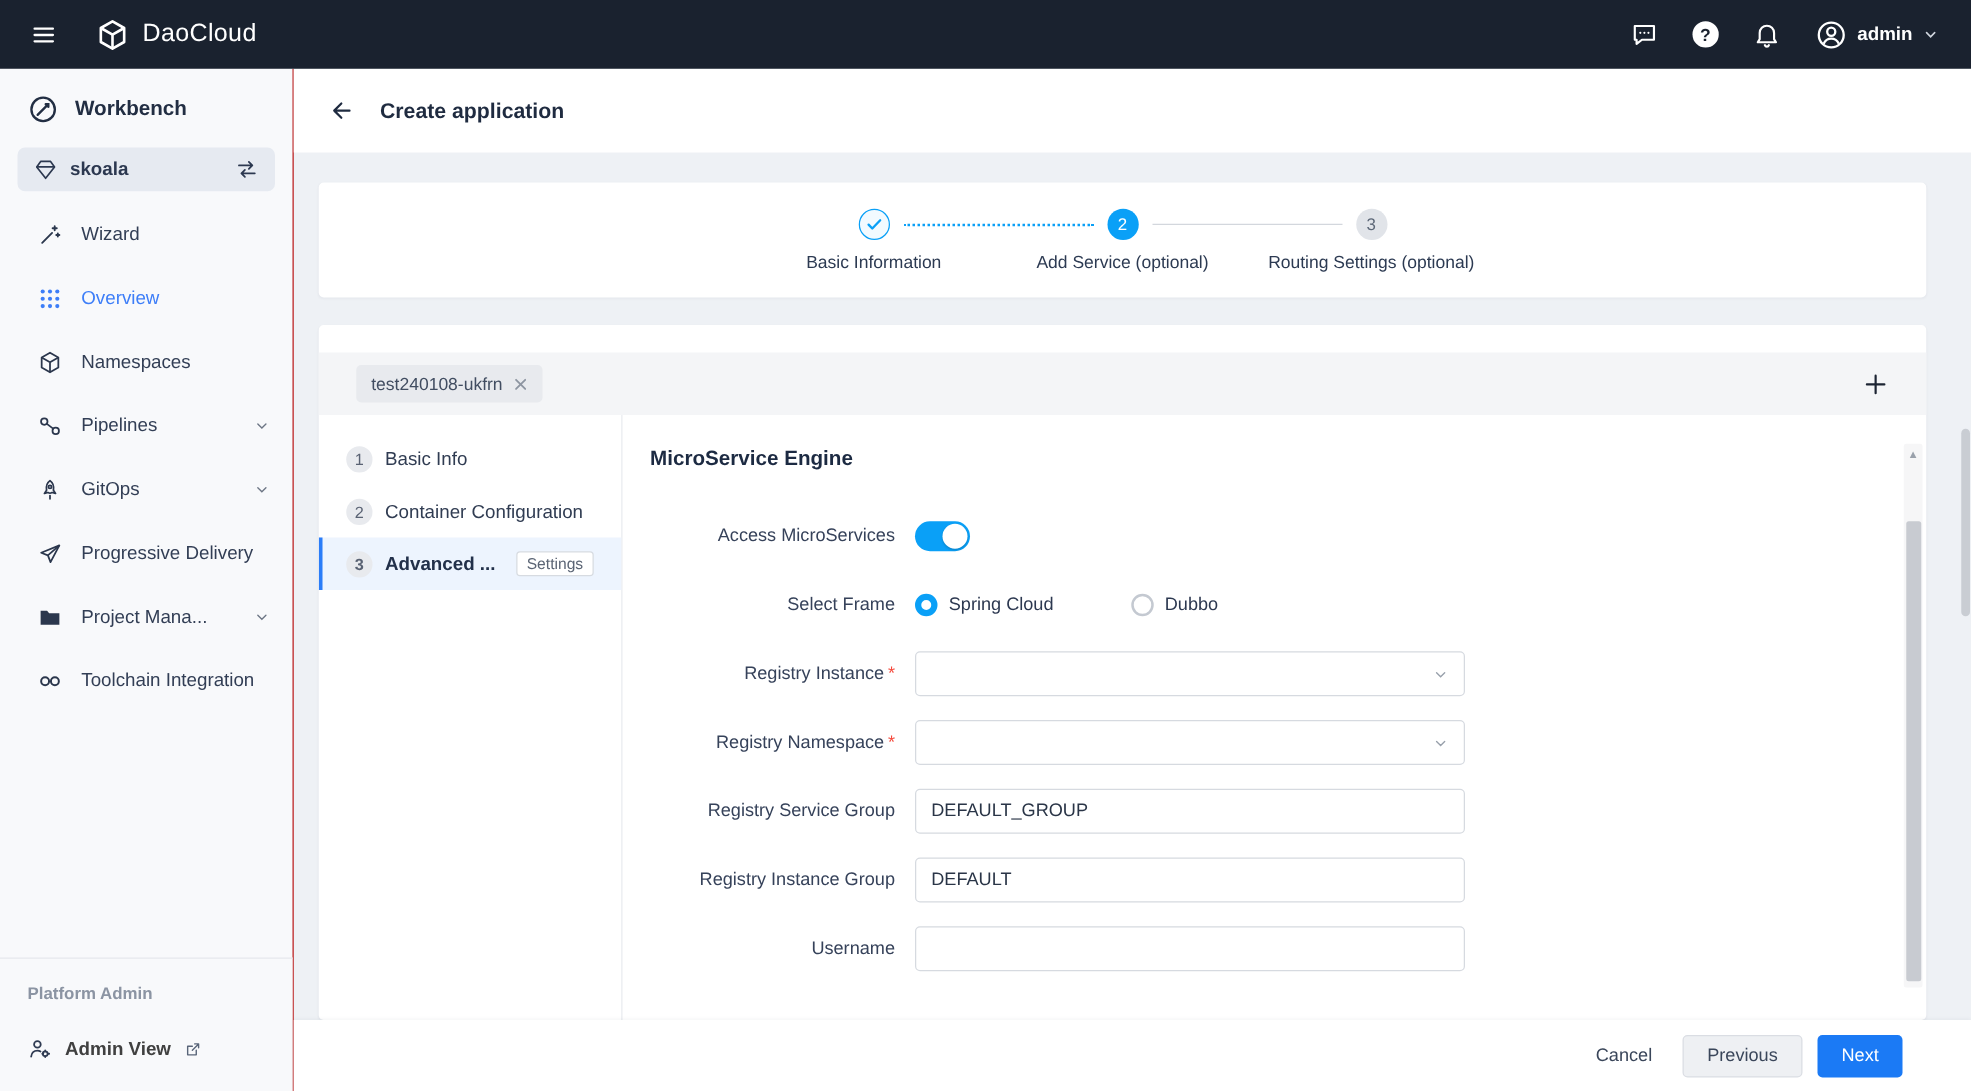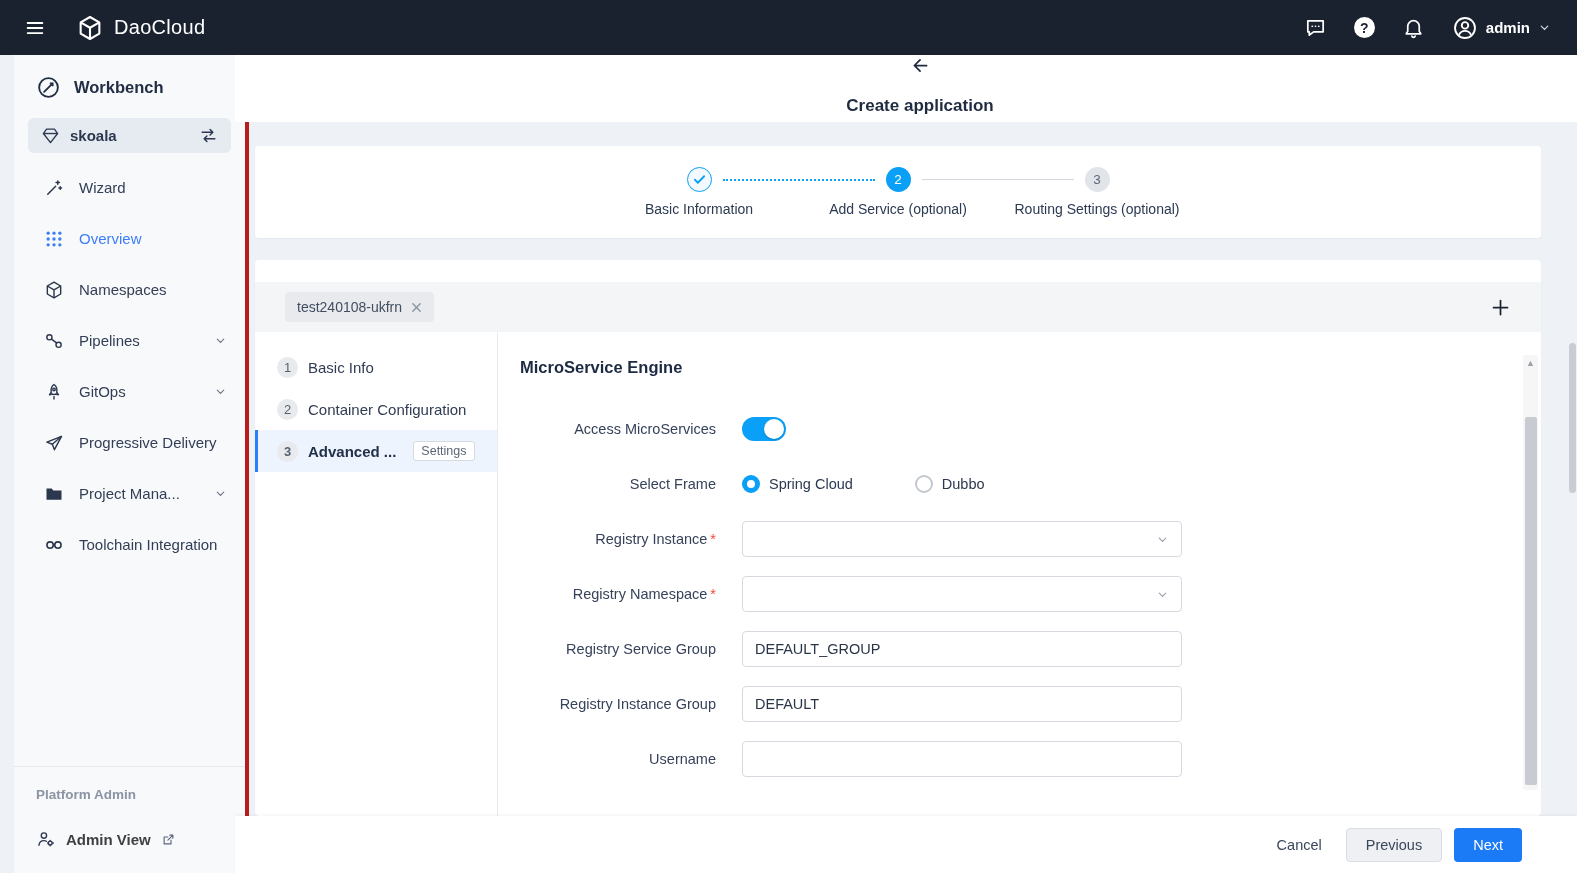--- a/index.html
+++ b/index.html
@@ -21,22 +21,22 @@
   .topbar-right { margin-left:auto; display:flex; align-items:center; gap:27px; padding-right:26px; }
   .tb-icon { cursor:pointer; display:flex; }
   .help-badge {
     width:21px; height:21px; border-radius:50%; background:#fff; color:#1a222f;
     display:flex; align-items:center; justify-content:center; font-size:14px; font-weight:bold; cursor:pointer;
   }
   .user { display:flex; align-items:center; gap:8px; font-size:15px; font-weight:600; cursor:pointer; }
 
   
   .sidebar {
-    position:absolute; top:55px; left:14px; width:235px; bottom:0;
-    background:#f8f9fb; border-right:4px solid #b91c1c;
+    position:absolute; top:55px; left:0; width:235px; bottom:0;
+    background:#f8f9fb; border-right:1px solid #b91c1c;
   }
   .wb-row { display:flex; align-items:center; gap:13px; padding:20px 16px 15px 22px;
     font-size:16.5px; font-weight:bold; color:#222e43; cursor:pointer; }
   .project-row {
     margin:3px 14px 9px; height:35px; background:#e6eaf1; border-radius:6px;
     display:flex; align-items:center; padding:0 13px; gap:10px;
     font-size:15px; font-weight:600; color:#2c3850; cursor:pointer;
   }
   .project-swap { margin-left:auto; display:flex; cursor:pointer; color:#2c3850; }
   .nav-item {
@@ -50,21 +50,21 @@
   .side-divider { border-top:1px solid #e5e8ed; }
   .section-label { padding:20px 0 0 22px; color:#8b94a3; font-size:13.5px; font-weight:600; }
   .admin-row { display:flex; align-items:center; gap:10px; padding:27px 22px 24px; font-size:15px; font-weight:600; color:#404040; cursor:pointer; }
   .ext-icon { display:flex; color:#59curre } 
   .ext-icon { display:flex; color:#596579; }
 
   
   .main { position:absolute; top:55px; left:235px; right:0; bottom:0; }
   .page-header {
     position:absolute; top:0; left:0; right:0; height:67px; background:#fff;
-    display:flex; align-items:center; gap:20px; padding-left:28px;flex-direction:column;
+    display:flex; align-items:center; gap:20px; padding-left:28px;
   }
   .back-btn { display:flex; cursor:pointer; }
   .page-title { font-size:17px; font-weight:600; color:#1f2b40; }
 
   
   .stepper-card {
     position:absolute; top:91px; left:20px; right:36px; height:92px;
     background:#fff; border-radius:4px; box-shadow:0 1px 2px rgba(20,30,50,.04);
     display:flex; justify-content:center; padding-top:21px;
   }
@@ -115,21 +115,21 @@
   .subnav-item.active { background:#edf4fe; border-left-color:#2b7df8; font-weight:bold; color:#22304a; }
   .badge {
     border:1px solid #d7dbe1; border-radius:3px; padding:2px 7px;
     font-size:12.5px; color:#5b6575; background:#fff; font-weight:400; margin-left:7px; white-space:nowrap;
   }
 
   .form-area { flex:1; position:relative; padding:26px 46px 0 22px; }
   .form-title { font-size:16.5px; font-weight:600; color:#1c2a42; }
   .form-row { display:flex; align-items:center; margin-top:19px; min-height:36px; }
   .form-row.first { margin-top:34px; }
-  .form-label { width:196px; text-align:right; margin-right:26px; font-size:14.5px; color:#36425a; flex-shrink:0; }
+  .form-label { width:196px; text-align:right; margin-right:16px; font-size:14.5px; color:#36425a; flex-shrink:0; }
   .req { color:#f5483b; margin-left:3px; }
 
   .toggle { width:44px; height:24px; border-radius:12px; background:#0aa0f7; position:relative; cursor:pointer; }
   .toggle-knob { position:absolute; top:2px; right:2px; width:20px; height:20px; border-radius:50%; background:#fff; box-shadow:0 1px 2px rgba(0,0,0,.2); }
 
   .radio-group { display:flex; align-items:center; gap:62px; }
   .radio-opt { display:flex; align-items:center; gap:9px; font-size:14.5px; color:#2c3850; cursor:pointer; }
   .radio { width:18px; height:18px; border-radius:50%; background:#fff; flex-shrink:0; }
   .radio.checked { border:5px solid #0aa0f7; }
   .radio.unchecked { border:2px solid #c4c9d1; }

